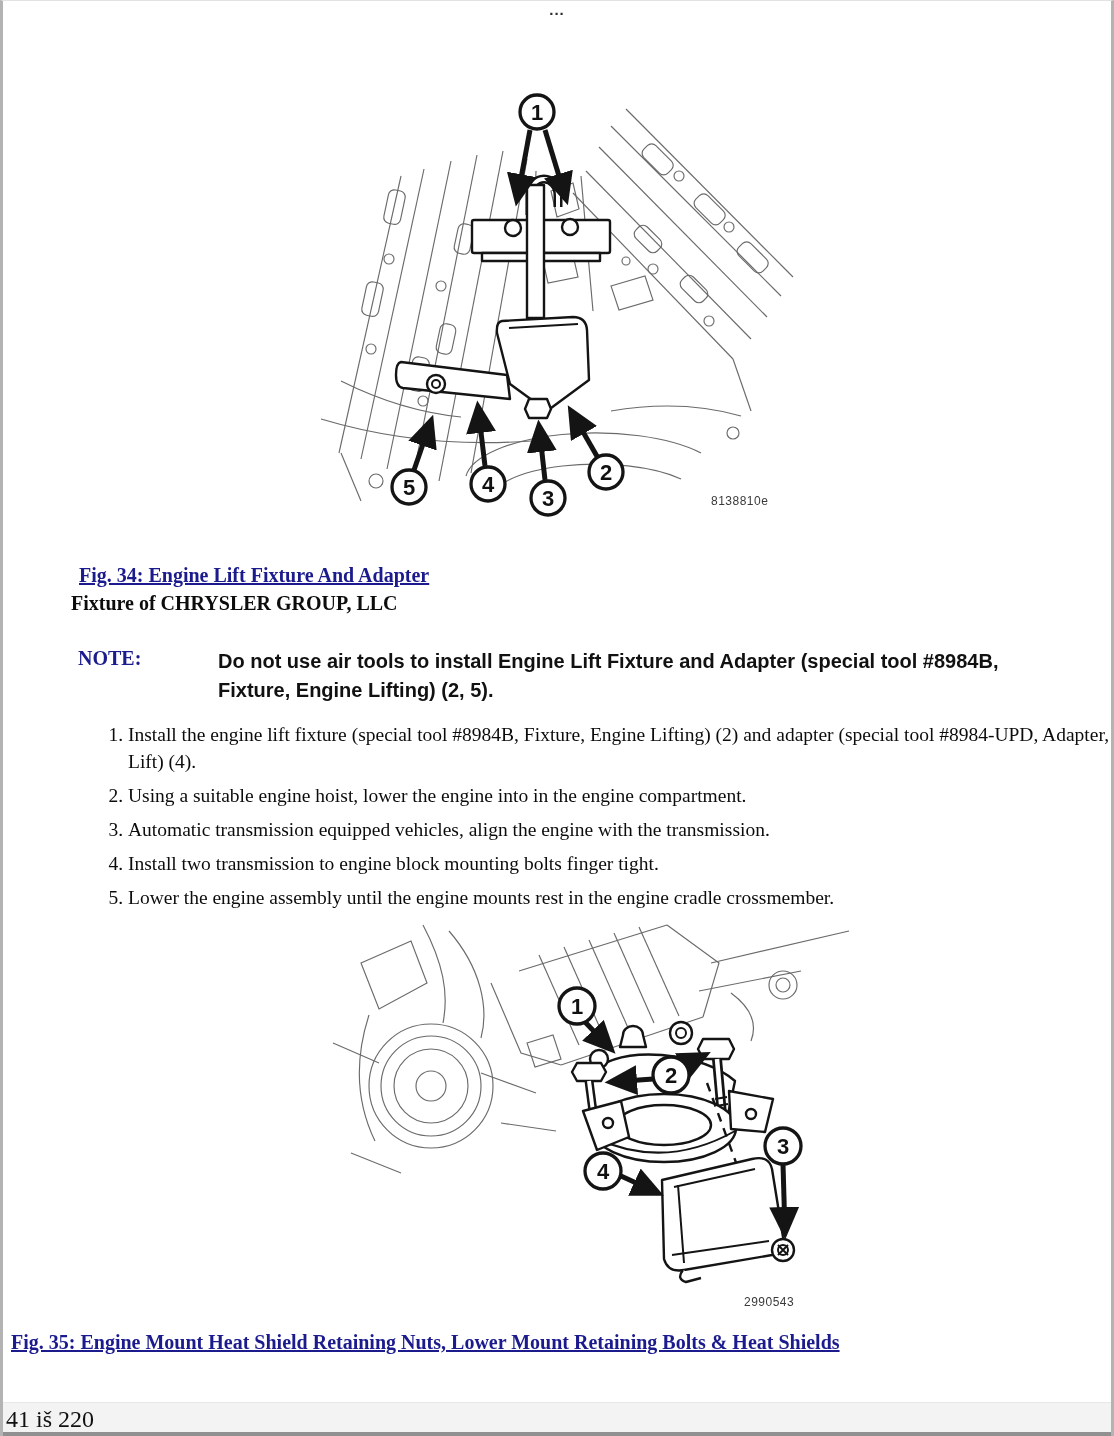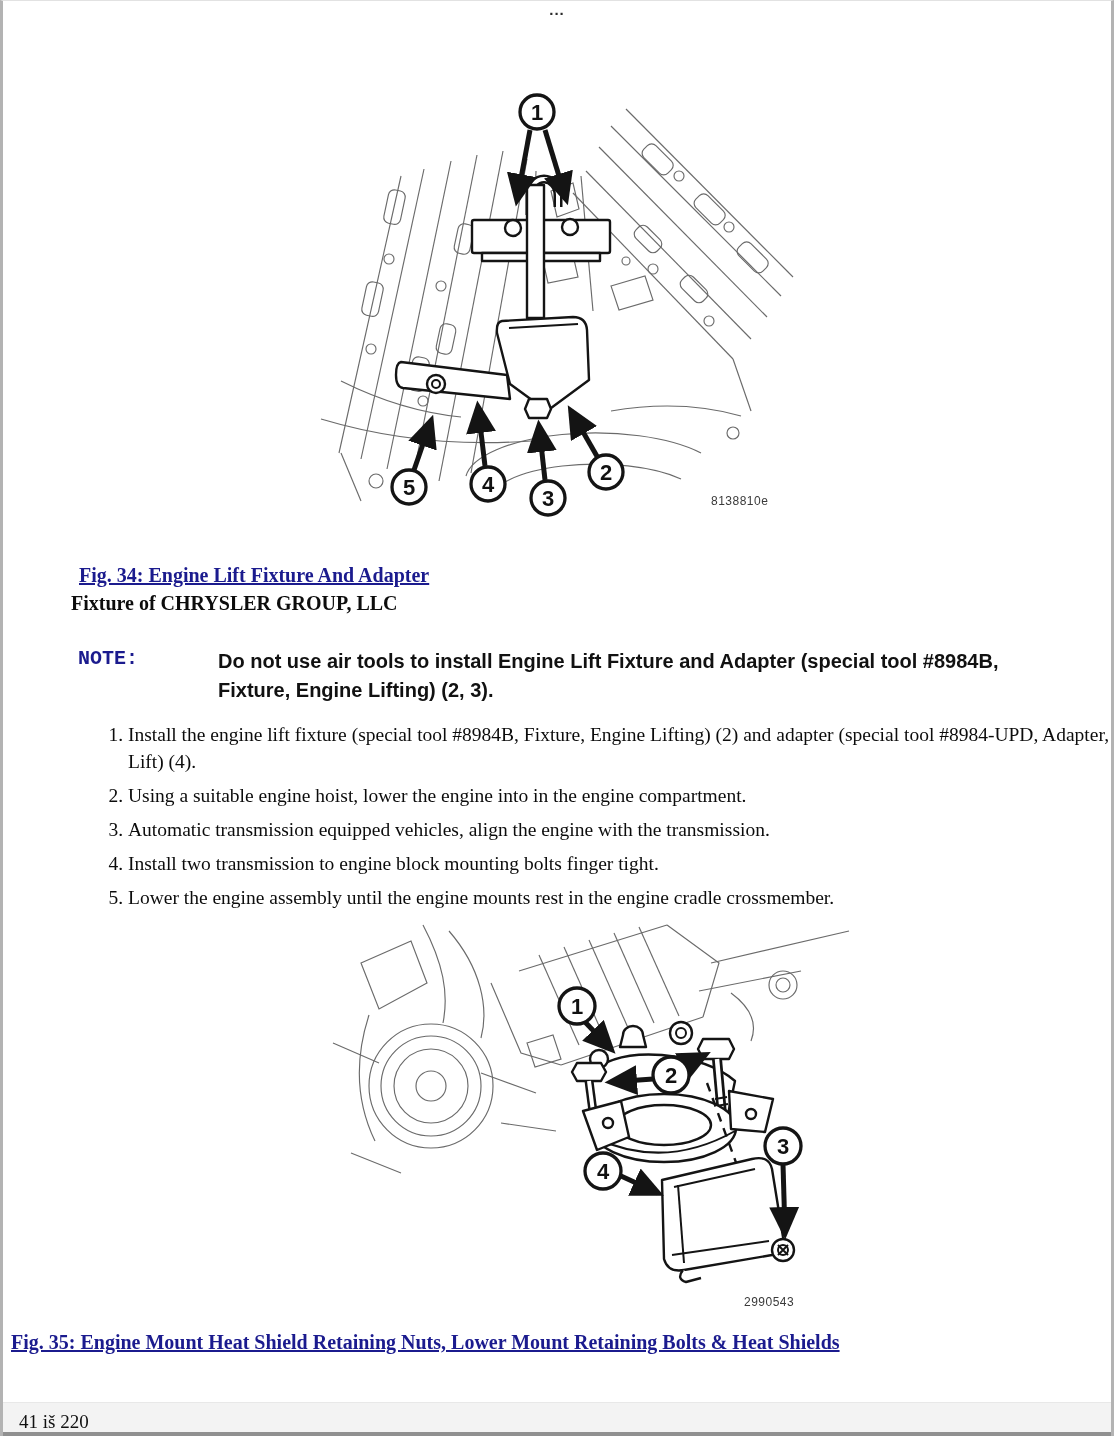--- a/index.html
+++ b/index.html
@@ -31,21 +31,21 @@
     font-weight:bold;font-size:20px;
     color:#1b1b8e;text-decoration:underline;
     font-family:"Liberation Serif", serif;
     margin-left:8px;
   }
   .courtesy{font-weight:bold;font-size:20px;color:#0c0c0c;}
 
   .note{position:absolute;left:75px;top:646px;width:960px;}
   .note-label{
     position:absolute;left:0;top:0;
-    font-family:Liberation Mono, monospace;
+    font-family:Liberation Serif, serif;
     font-weight:bold;font-size:20px;color:#1b1b8e;
   }
   .note-text{
     position:absolute;left:140px;top:0;width:792px;
     font-family:"Liberation Sans", sans-serif;
     font-weight:bold;font-size:20px;color:#111;
     line-height:29px;
   }
 
   ol.steps{
@@ -60,23 +60,22 @@
     text-align:left;
   }
   .footer{
     position:absolute;left:0;right:0;bottom:0;height:29px;
     background:#f3f3f3;
     border-bottom:4px solid #909090;
     border-top:1px solid #e8e8e8;
   }
   .page-indicator{
     position:absolute;left:3px;bottom:3px;
-    font-size:19px;color:#111;
+    font-size:24px;color:#111;
     font-family:"Liberation Serif", serif;
-    margin-left:13px;
   }
   svg text.callout-num{
     font-family:"Liberation Sans", sans-serif;
     font-weight:bold;font-size:22px;fill:#111;
     text-anchor:middle;
   }
   svg text.diagram-id{
     font-family:"Liberation Sans", sans-serif;
     font-size:12px;fill:#3a3a3a;letter-spacing:.5px;
   }
@@ -206,21 +205,21 @@
     </svg>
   </div>
 
   <div class="caption-block">
     <a class="fig-link" href="#">Fig. 34: Engine Lift Fixture And Adapter</a>
     <div class="courtesy">Fixture of CHRYSLER GROUP, LLC</div>
   </div>
 
   <div class="note">
     <span class="note-label">NOTE:</span>
-    <div class="note-text">Do not use air tools to install Engine Lift Fixture and Adapter (special tool #8984B, Fixture, Engine Lifting) (2, 3).</div>
+    <div class="note-text">Do not use air tools to install Engine Lift Fixture and Adapter (special tool #8984B, Fixture, Engine Lifting) (2, 5).</div>
   </div>
 
   <ol class="steps">
     <li>Install the engine lift fixture (special tool #8984B, Fixture, Engine Lifting) (2) and adapter (special tool #8984-UPD, Adapter, Engine Lift) (4).</li>
     <li>Using a suitable engine hoist, lower the engine into in the engine compartment.</li>
     <li>Automatic transmission equipped vehicles, align the engine with the transmission.</li>
     <li>Install two transmission to engine block mounting bolts finger tight.</li>
     <li>Lower the engine assembly until the engine mounts rest in the engine cradle crossmember.</li>
   </ol>
 

